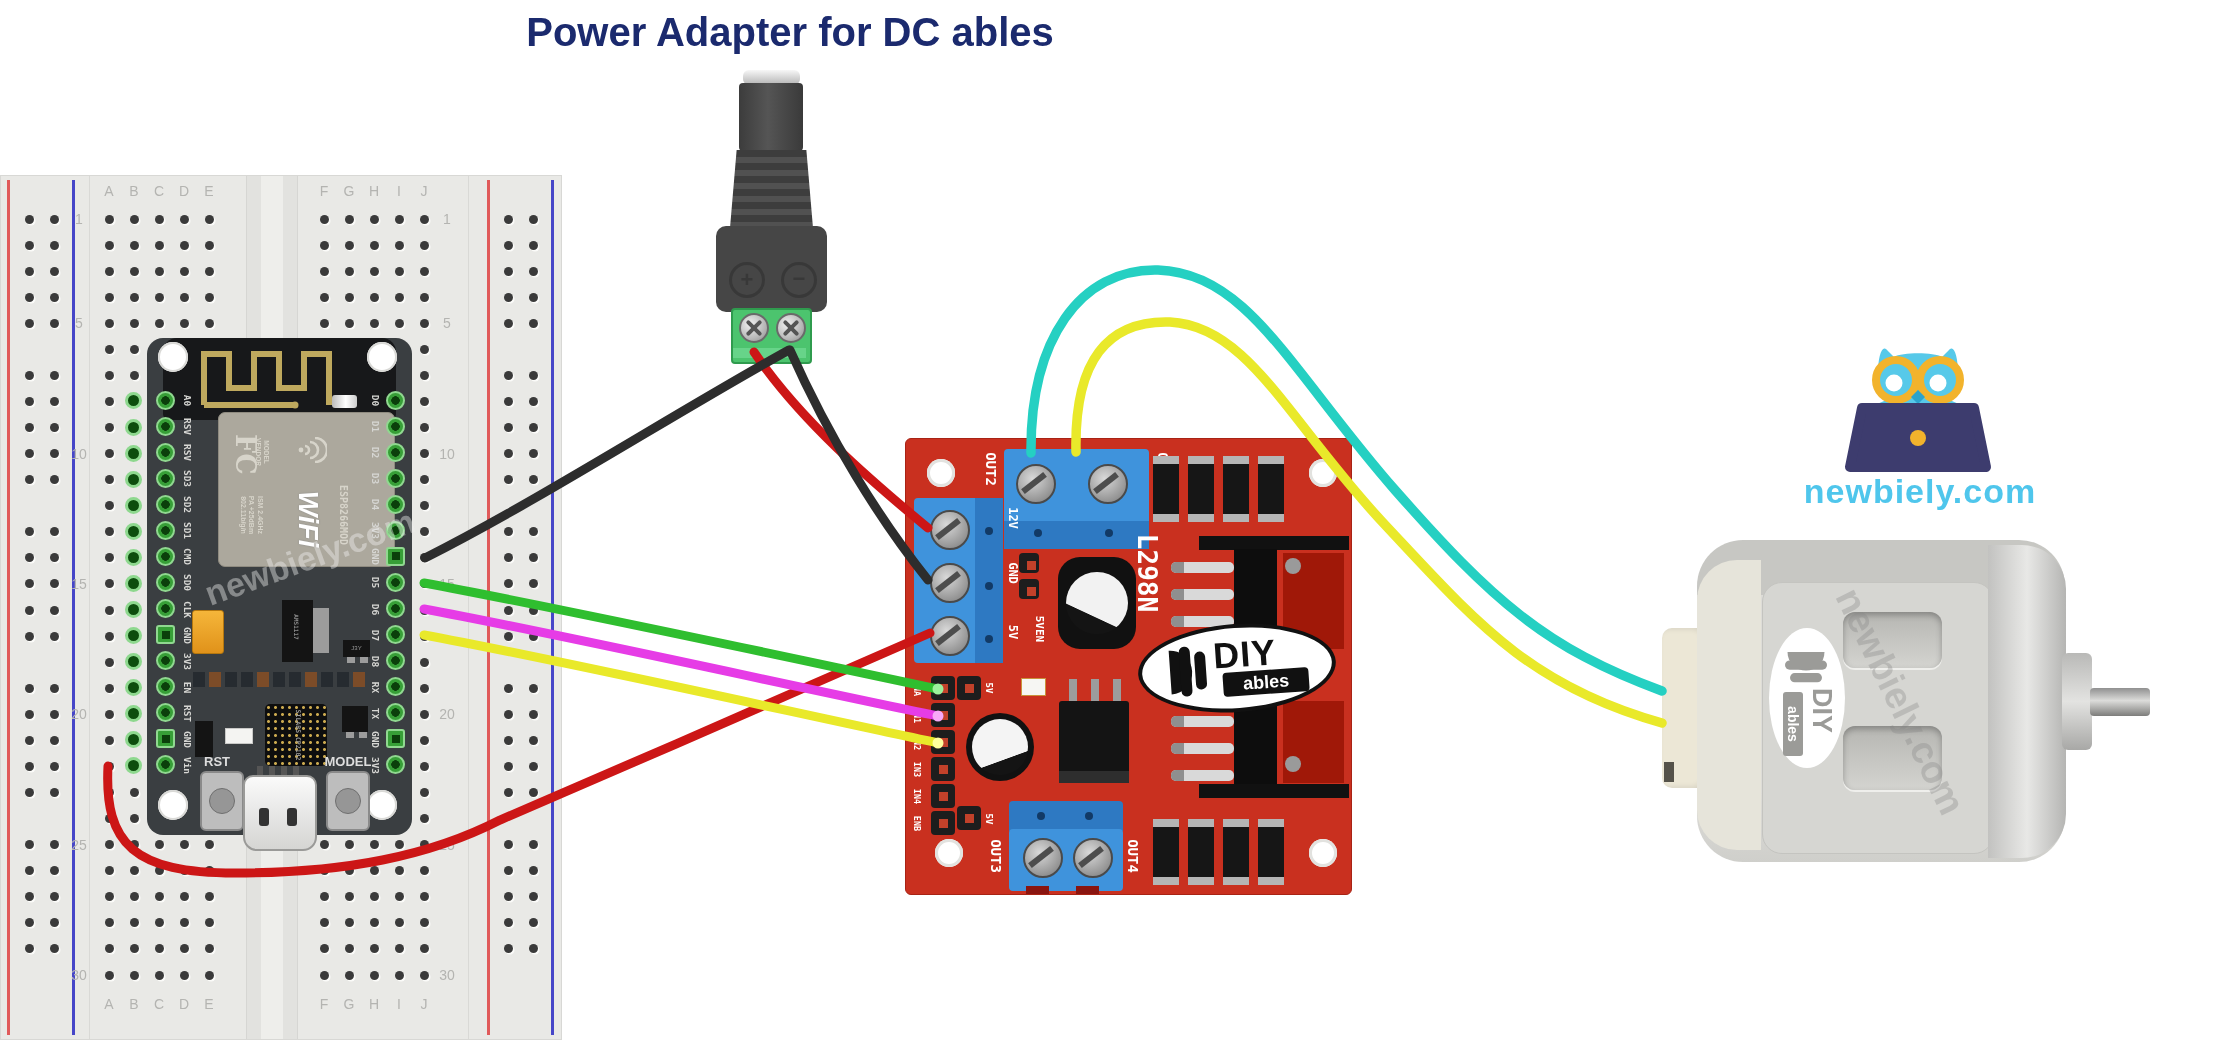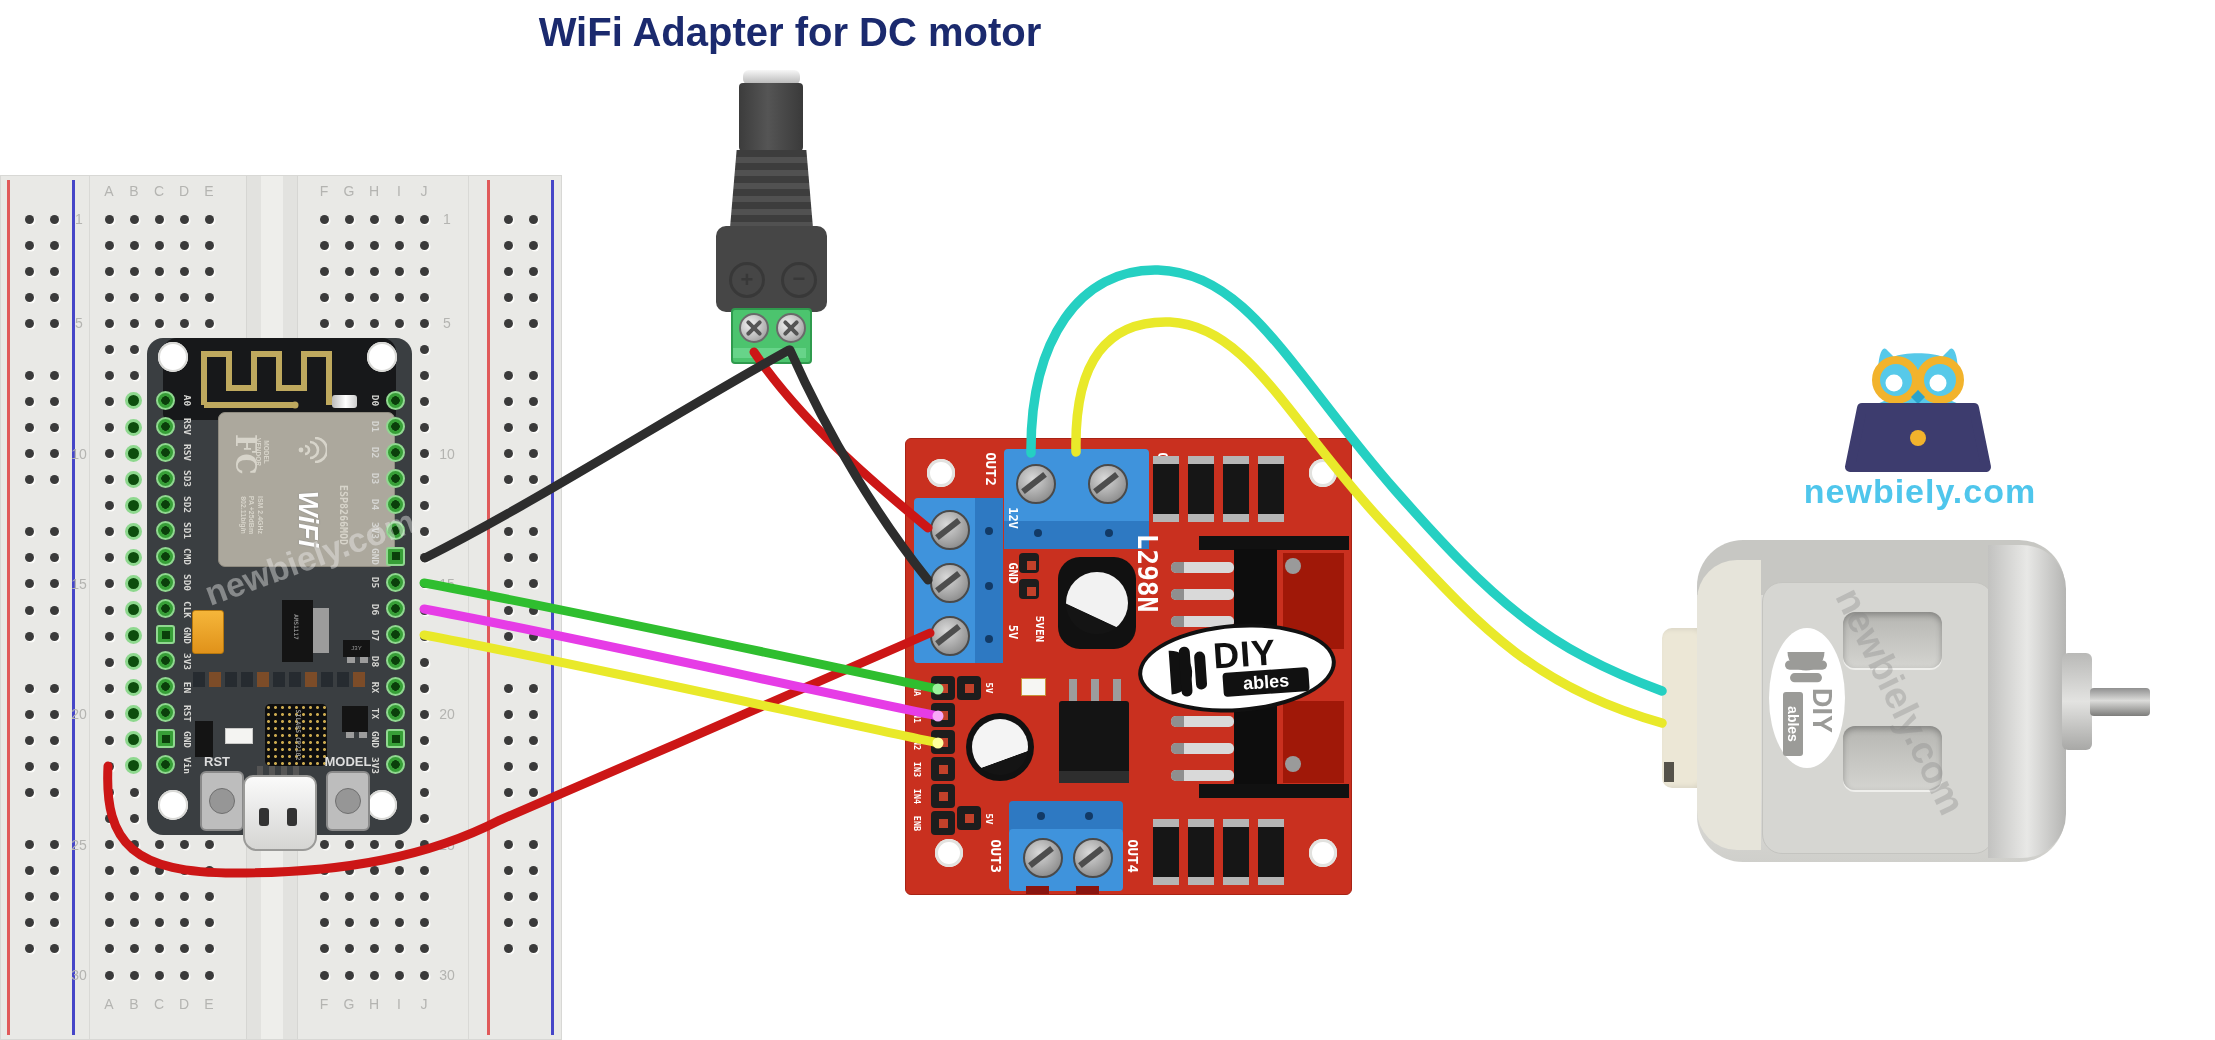--- a/index.html
+++ b/index.html
@@ -64,21 +64,21 @@
   .slot{position:absolute;background:linear-gradient(180deg,#b6b6b2,#d4d4d0);border-radius:12px;box-shadow:inset 0 3px 6px rgba(0,0,0,.28),0 2px 0 #efefec}
   .wm{position:absolute;font-weight:bold;white-space:nowrap;pointer-events:none}
   #wires{position:absolute;left:0;top:0;z-index:60;pointer-events:none}
   .brand-text{position:absolute;font-weight:bold;font-size:34px;letter-spacing:1px;text-align:center}
 </style>
 </head>
 <body>
 
 <div id="stage">
 
-  <div class="abs caption" style="left:390px;top:10px;width:800px;font-size:40px">WiFi Adapter for DC motor</div>
+  <div class="abs caption" style="left:390px;top:10px;width:800px;font-size:40px">Power Adapter for DC ables</div>
 
   <div id="breadboard">
     <div class="railline" style="left:6px;background:#e05a5a"></div>
     <div class="railline" style="left:71px;background:#4646c8"></div>
     <div class="railline" style="left:486px;background:#e05a5a"></div>
     <div class="railline" style="left:550px;background:#4646c8"></div>
     <div class="groove" style="left:88px"></div>
     <div class="groove" style="left:467px"></div>
     <div id="channel"></div>
     <div id="bb-holes" class="abs" style="left:0;top:0;width:560px;height:863px">

